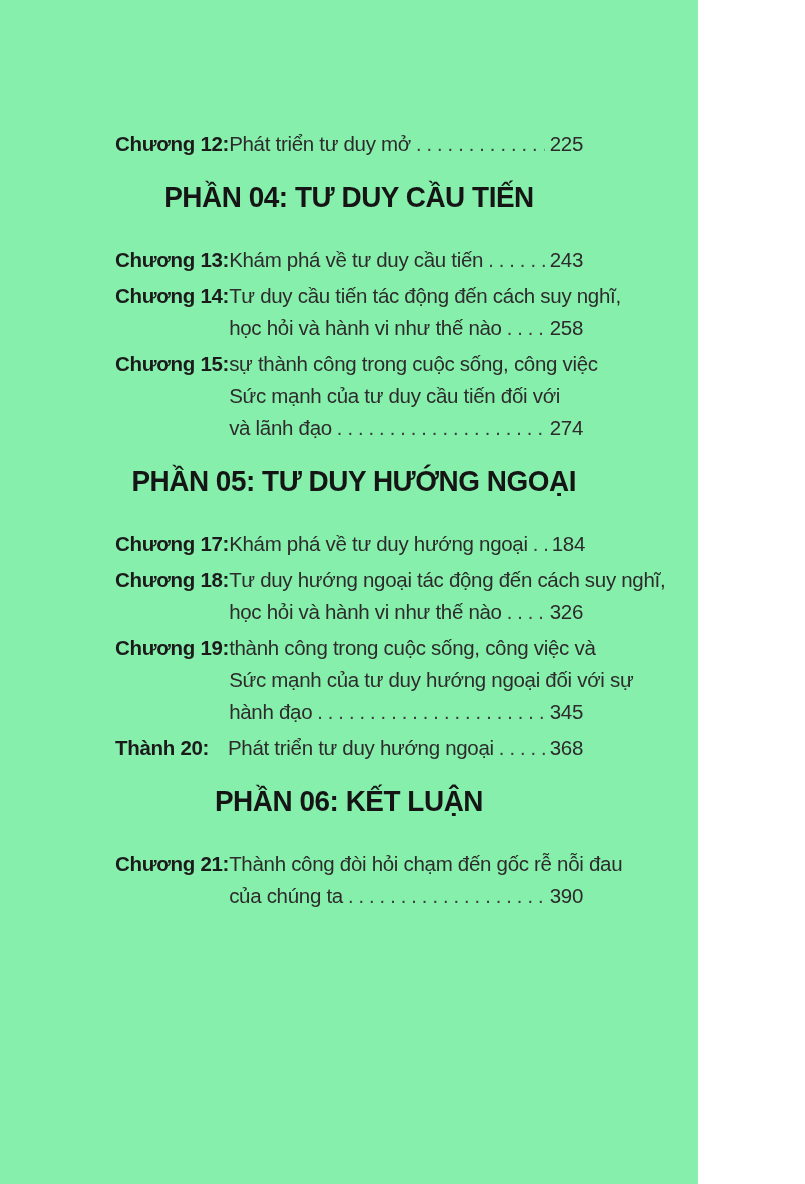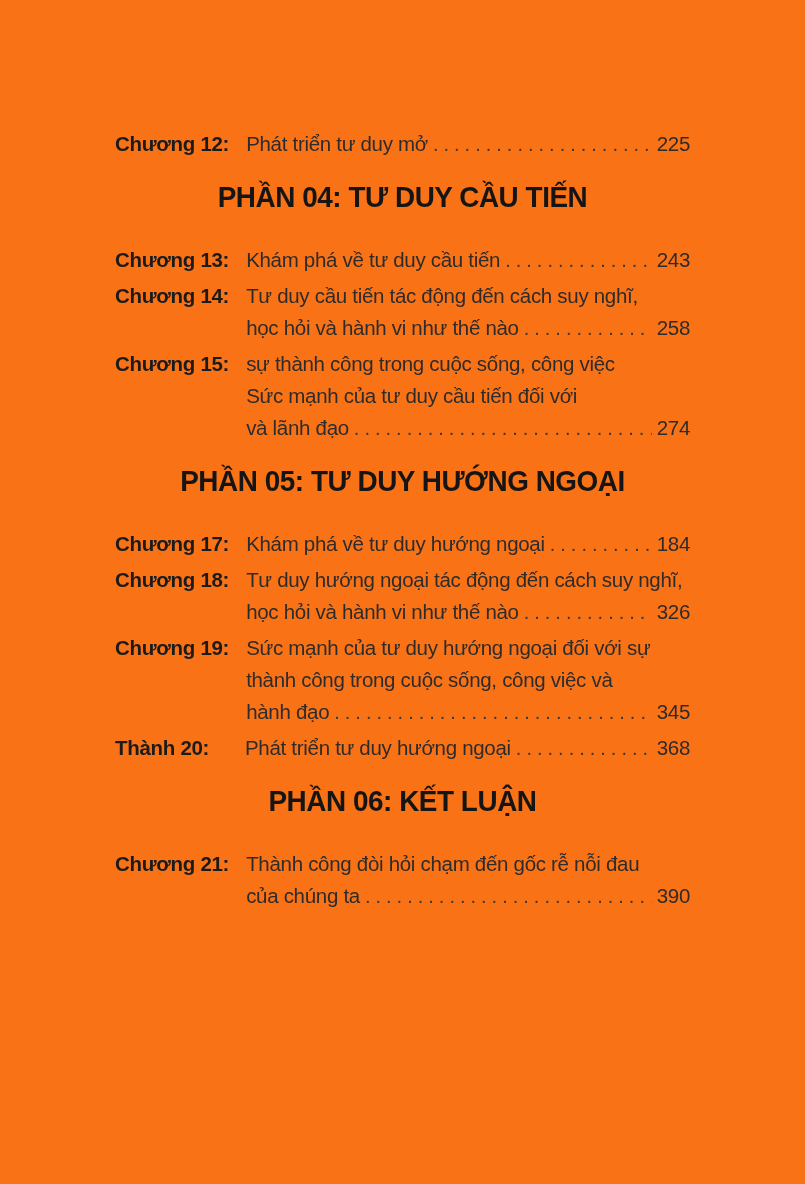--- a/index.html
+++ b/index.html
@@ -2,24 +2,24 @@
 <html><head>
 <meta charset="utf-8">
 <style>
   html, body {
     margin: 0;
     padding: 0;
     background: #ffffff;
   }
   .page {
     position: relative;
-    width: 805px;
+    width: 698px;
     height: 1184px;
     box-sizing: border-box;
-    background: #f97316;
+    background: #86efac;
     padding: 128px 115px 0 115px;
     font-family: "Liberation Sans", "DejaVu Sans", sans-serif;
     color: #2d2b2b;
     overflow: hidden;
   }
   .toc { width: 100%; }
 
   .toc-entry {
     display: flex;
     align-items: flex-start;
@@ -35,21 +35,21 @@
     white-space: nowrap;
   }
   .toc-body {
     flex: 1 1 auto;
     min-width: 0;
   }
   .toc-line {
     display: flex;
     align-items: baseline;
   }
-  .toc-text { white-space: nowrap; margin-left: 17px; }
+  .toc-text { white-space: nowrap; }
   .leader {
     flex: 1 1 0;
     min-width: 14px;
     overflow: hidden;
     margin: 0 5px;
     color: #3a3838;
   }
   .leader::after {
     content: "..........................................................................................................................................";
     letter-spacing: 5px;
@@ -149,24 +149,24 @@
             <span class="toc-text">học hỏi và hành vi như thế nào</span>
             <span class="leader"></span>
             <span class="pagenum">326</span>
           </div>
         </div>
       </div>
       <div class="toc-entry">
         <span class="toc-label">Chương 19:</span>
         <div class="toc-body">
           <div class="toc-line">
-            <span class="toc-text">Sức mạnh của tư duy hướng ngoại đối với sự</span>
+            <span class="toc-text">thành công trong cuộc sống, công việc và</span>
           </div>
           <div class="toc-line">
-            <span class="toc-text">thành công trong cuộc sống, công việc và</span>
+            <span class="toc-text">Sức mạnh của tư duy hướng ngoại đối với sự</span>
           </div>
           <div class="toc-line">
             <span class="toc-text">hành đạo</span>
             <span class="leader"></span>
             <span class="pagenum">345</span>
           </div>
         </div>
       </div>
       <div class="toc-entry">
         <span class="toc-label">Thành 20:</span>

